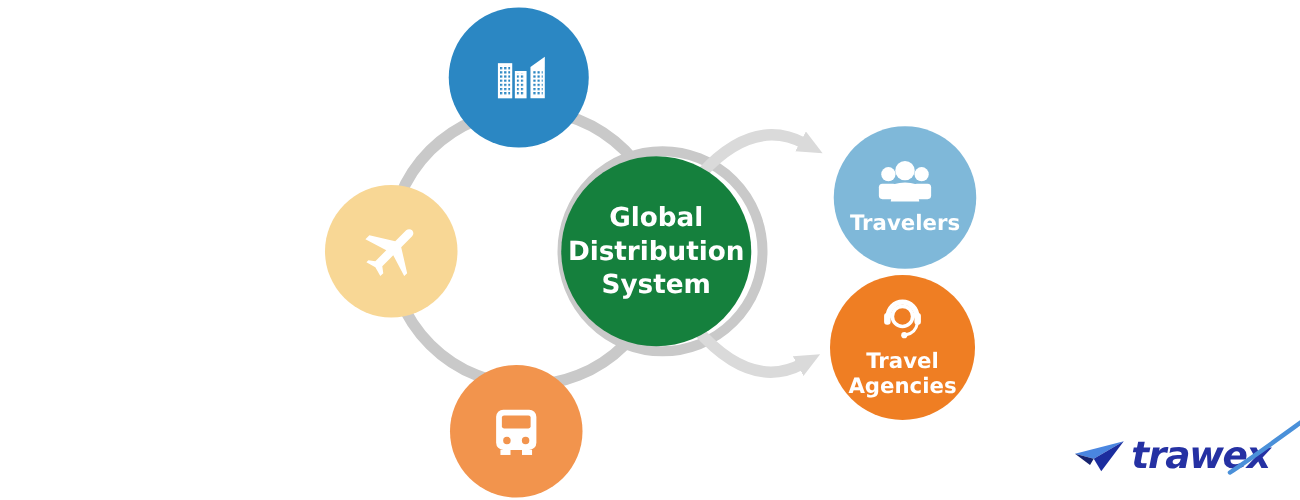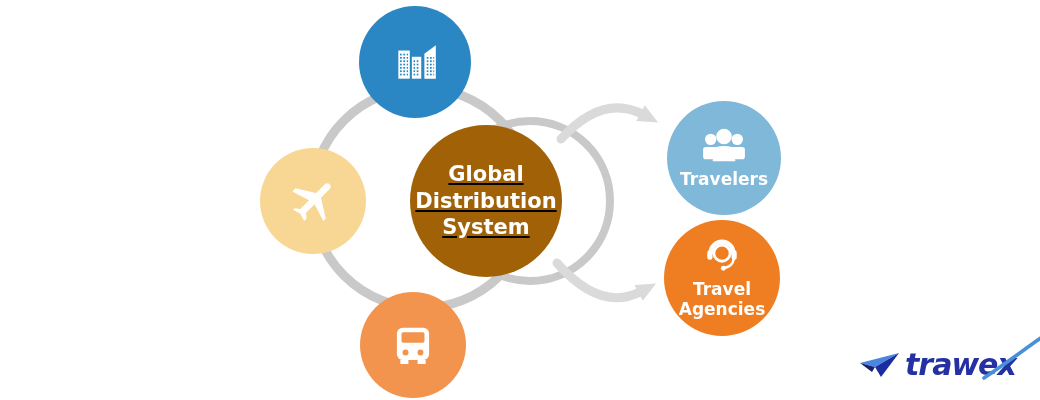--- a/index.html
+++ b/index.html
@@ -3,21 +3,21 @@
 <meta charset="utf-8">
 <style>
   html,body{margin:0;padding:0;}
   body{font-family:"DejaVu Sans","Liberation Sans",sans-serif;background:#fff;}
   .canvas{position:relative;width:1040px;height:400px;background:#ffffff;overflow:hidden;}
   .connector-layer{position:absolute;left:0;top:0;width:1040px;height:400px;z-index:1;}
   .node{position:absolute;border-radius:50%;display:flex;flex-direction:column;align-items:center;justify-content:center;z-index:2;box-sizing:border-box;}
   .node-hotels{left:359px;top:6px;width:112px;height:112px;background:#2b87c3;}
   .node-flights{left:260px;top:148px;width:106px;height:106px;background:#f8d795;}
   .node-buses{left:360px;top:292px;width:106px;height:106px;background:#f2944d;}
-  .node-gds{left:410px;top:125px;width:152px;height:152px;background:#a16207;z-index:3;text-decoration:underline;}
+  .node-gds{left:449px;top:125px;width:152px;height:152px;background:#15803d;z-index:3;}
   .node-travelers{left:667px;top:101px;width:114px;height:114px;background:#7fb8d9;}
   .node-agencies{left:664px;top:220px;width:116px;height:116px;background:#ef7e23;}
   .node-label{color:#fff;font-weight:bold;text-align:center;white-space:pre-line;}
   .gds-label{font-size:21px;line-height:1.26;}
   .consumer-label{font-size:17px;line-height:1.2;margin-top:4px;}
   .icon{display:flex;align-items:center;justify-content:center;}
   .plane-rot{transform:rotate(45deg);}
   .logo{position:absolute;left:858px;top:341px;width:180px;height:48px;z-index:4;display:flex;align-items:center;}
   .logo-text{font-size:30px;font-weight:bold;font-style:italic;color:#2531a3;letter-spacing:-1px;margin-left:5px;line-height:1;}
   .logo-swoosh{position:absolute;left:122px;top:-13px;width:72px;height:58px;pointer-events:none;}

